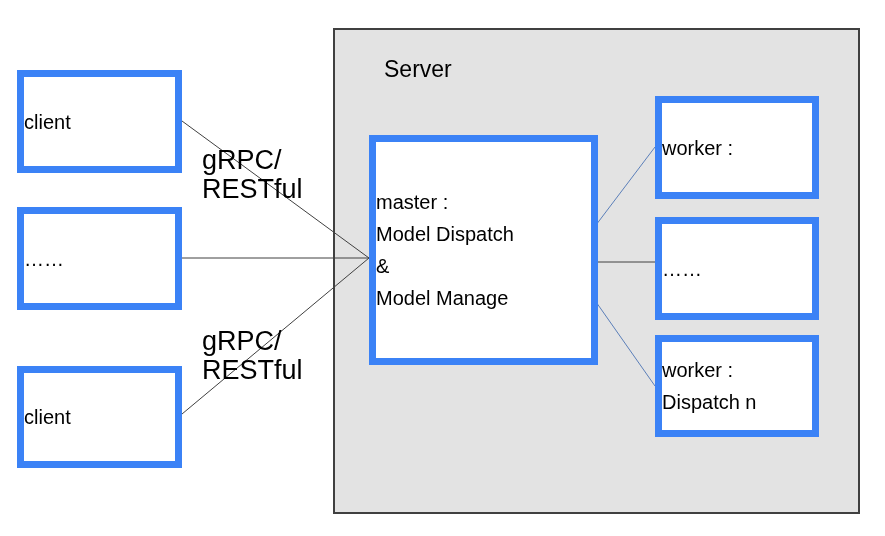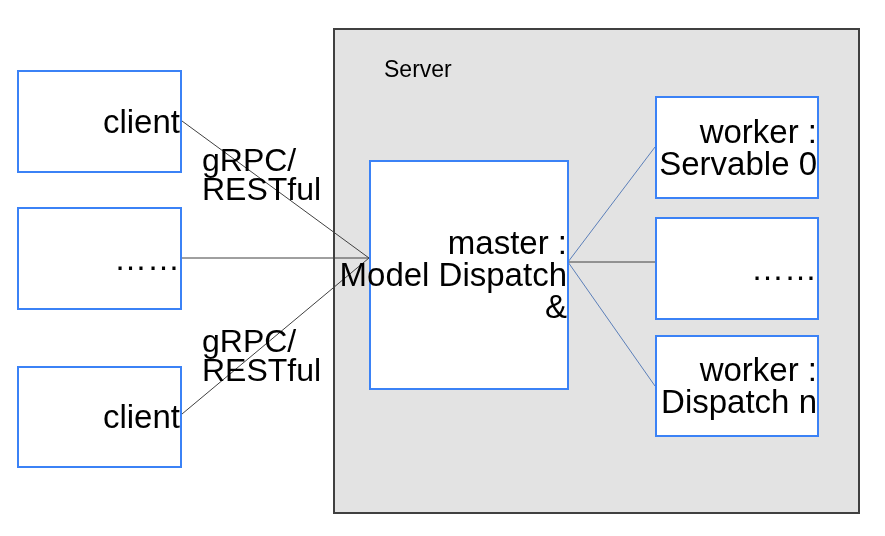--- a/index.html
+++ b/index.html
@@ -31,42 +31,42 @@
   }
   .wires {
     position: absolute;
     left: 0; top: 0;
     z-index: 2;
     pointer-events: none;
   }
   .box {
     position: absolute;
     background: #ffffff;
-    border: 2px solid #3b82f6;
+    border: 7px solid #3b82f6;
     box-sizing: border-box;
     display: flex;
     flex-direction: column;
-    align-items: flex-end;
+    align-items: flex-start;
     justify-content: center;
     text-align: center;
-    font-size: 33px;
+    font-size: 20px;
     line-height: 32px;
     z-index: 3;
   }
   .box span { display: block; white-space: nowrap; }
   .client-top    { left: 17px;  top: 70px;  width: 165px; height: 103px; }
   .client-middle { left: 17px;  top: 207px; width: 165px; height: 103px; }
   .client-bottom { left: 17px;  top: 366px; width: 165px; height: 102px; }
-  .master        { left: 369px; top: 160px; width: 200px; height: 230px; }
+  .master        { left: 369px; top: 135px; width: 229px; height: 230px; }
   .worker-top    { left: 655px; top: 96px;  width: 164px; height: 103px; }
   .worker-middle { left: 655px; top: 217px; width: 164px; height: 103px; }
   .worker-bottom { left: 655px; top: 335px; width: 164px; height: 102px; }
   .edge-label {
     position: absolute;
-    font-size: 32px;
+    font-size: 27px;
     line-height: 29px;
     z-index: 4;
   }
   .edge-label span { display: block; white-space: nowrap; }
   .edge-label-top    { left: 202px; top: 146px; }
   .edge-label-bottom { left: 202px; top: 327px; }
 </style>
 </head>
 <body>
 
@@ -100,25 +100,25 @@
   </div>
   <div class="edge-label edge-label-bottom">
     <span>gRPC/</span>
     <span>RESTful</span>
   </div>
 
   <div class="box master">
     <span>master :</span>
     <span>Model Dispatch</span>
     <span>&amp;</span>
+    <span>Model Manage</span>
   </div>
 
   <div class="box worker-top">
     <span>worker :</span>
-    <span>Servable 0</span>
   </div>
   <div class="box worker-middle">
     <span>……</span>
   </div>
   <div class="box worker-bottom">
     <span>worker :</span>
     <span>Dispatch n</span>
   </div>
 
 </div>

